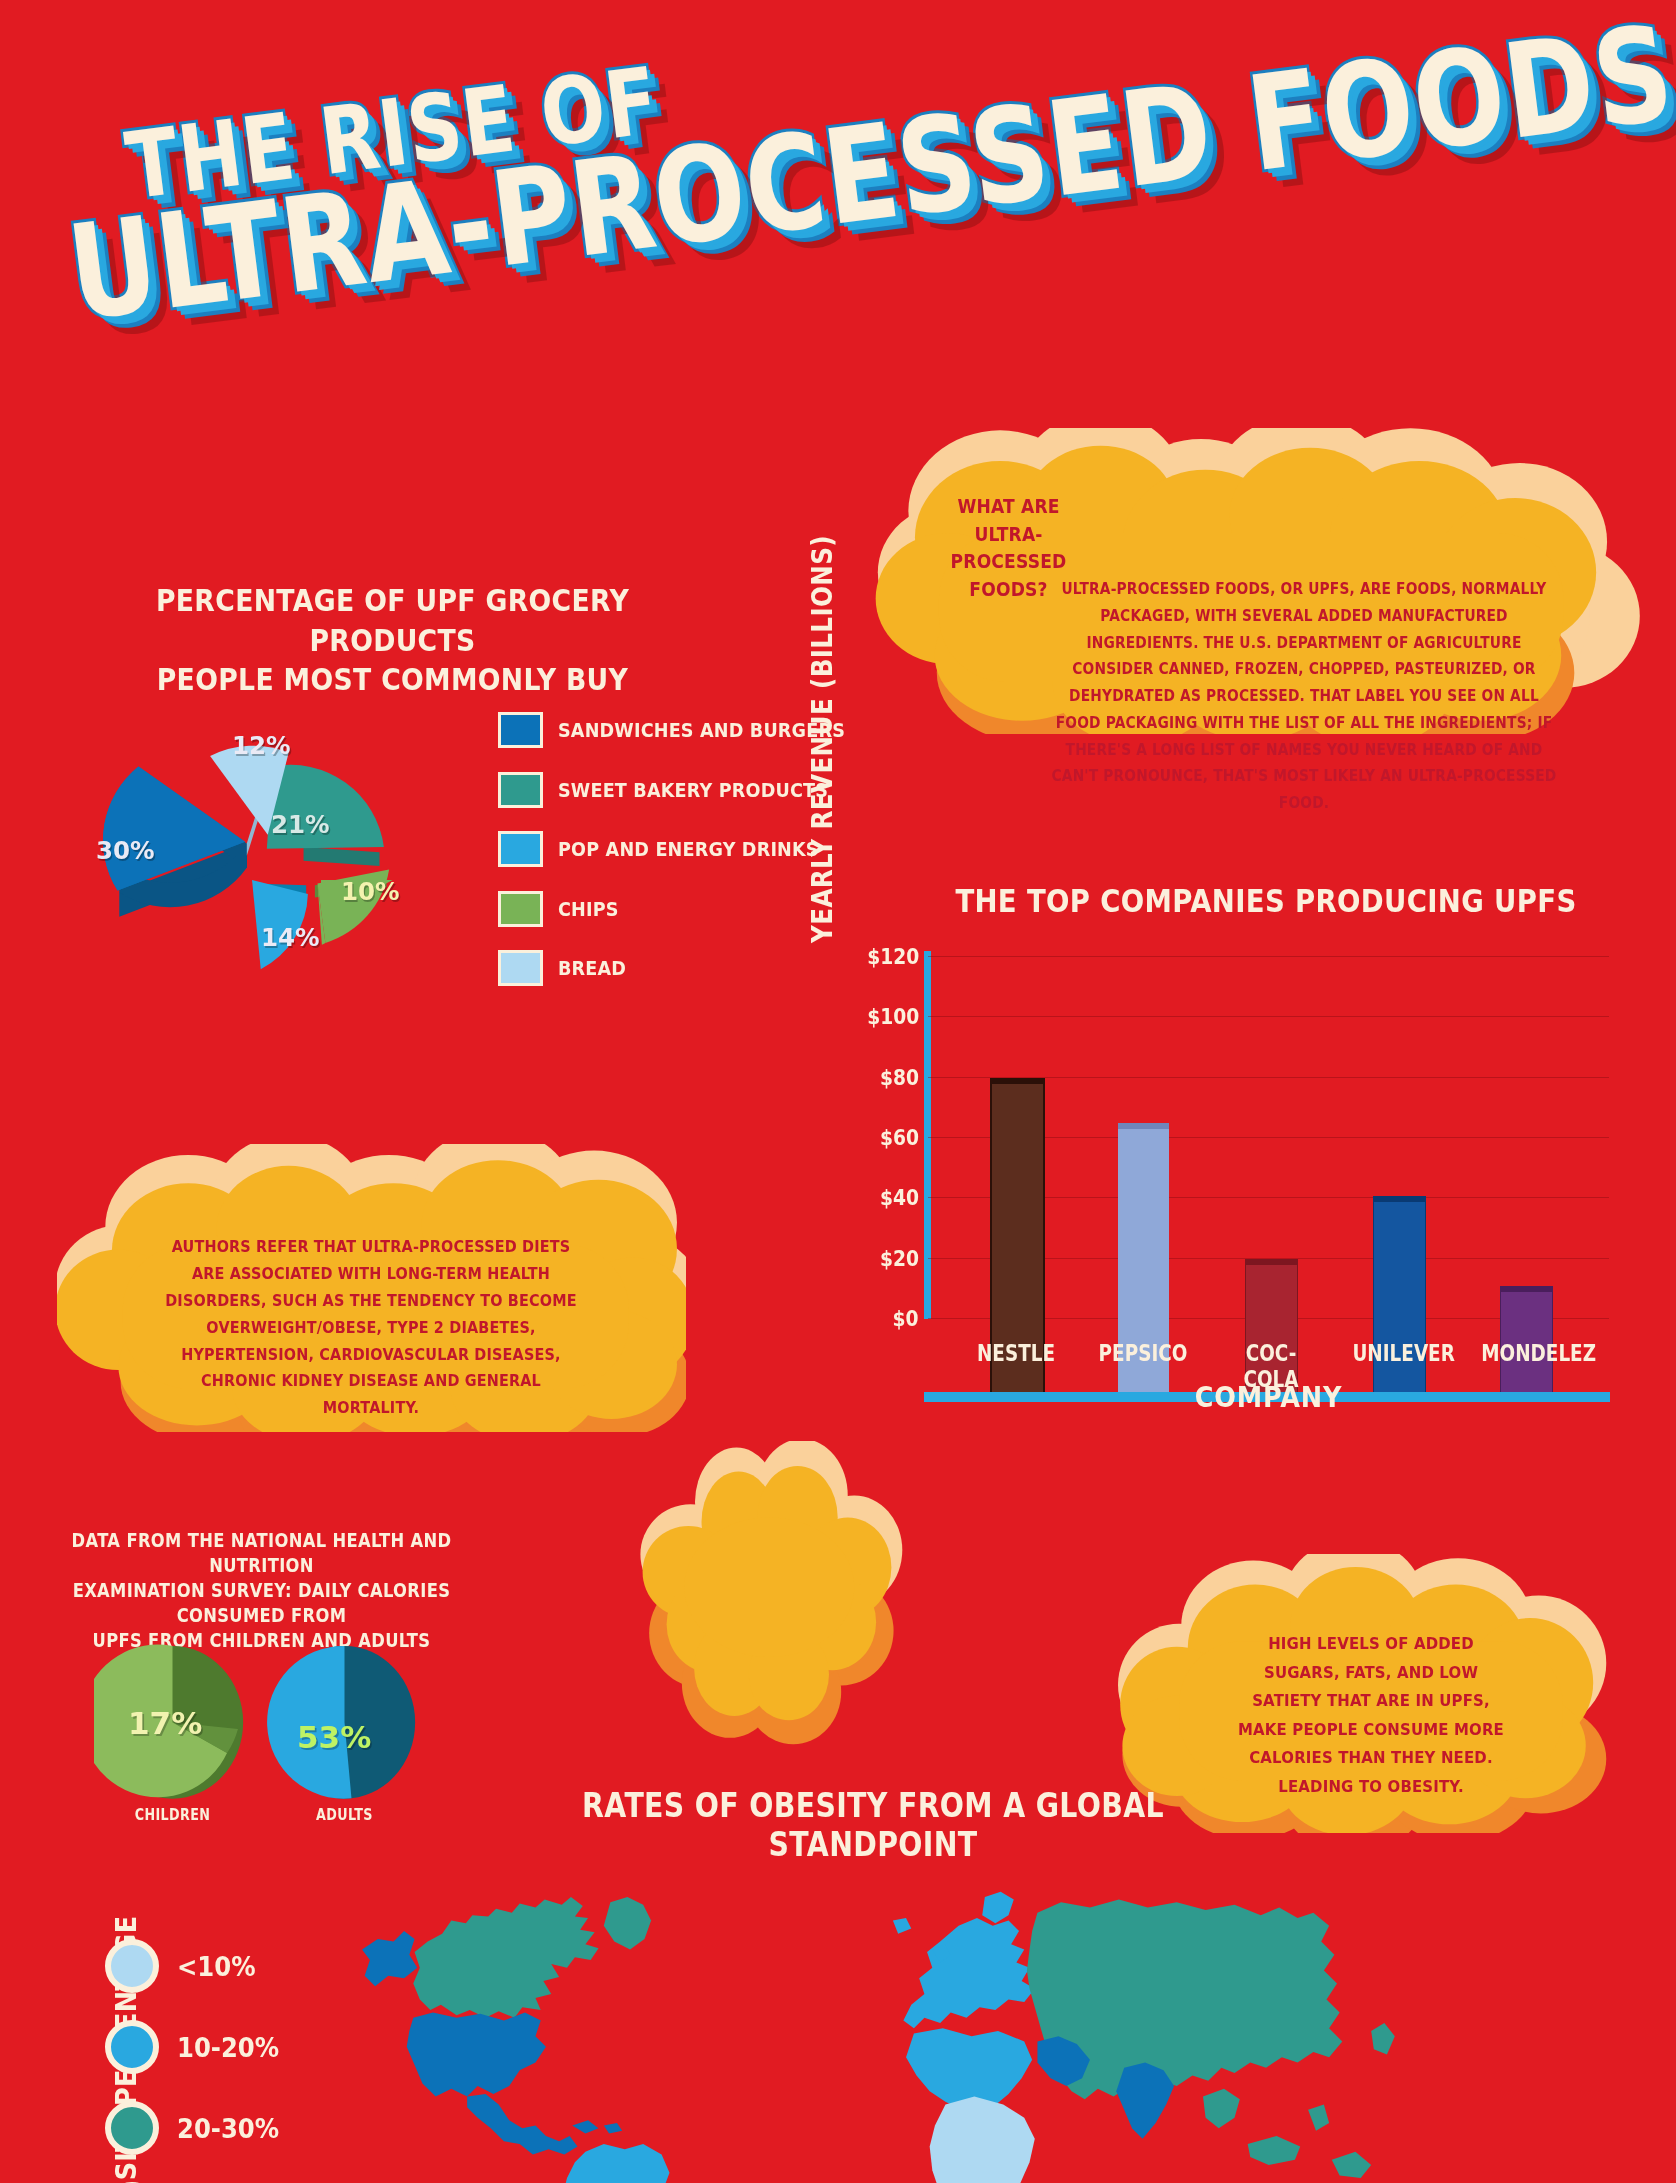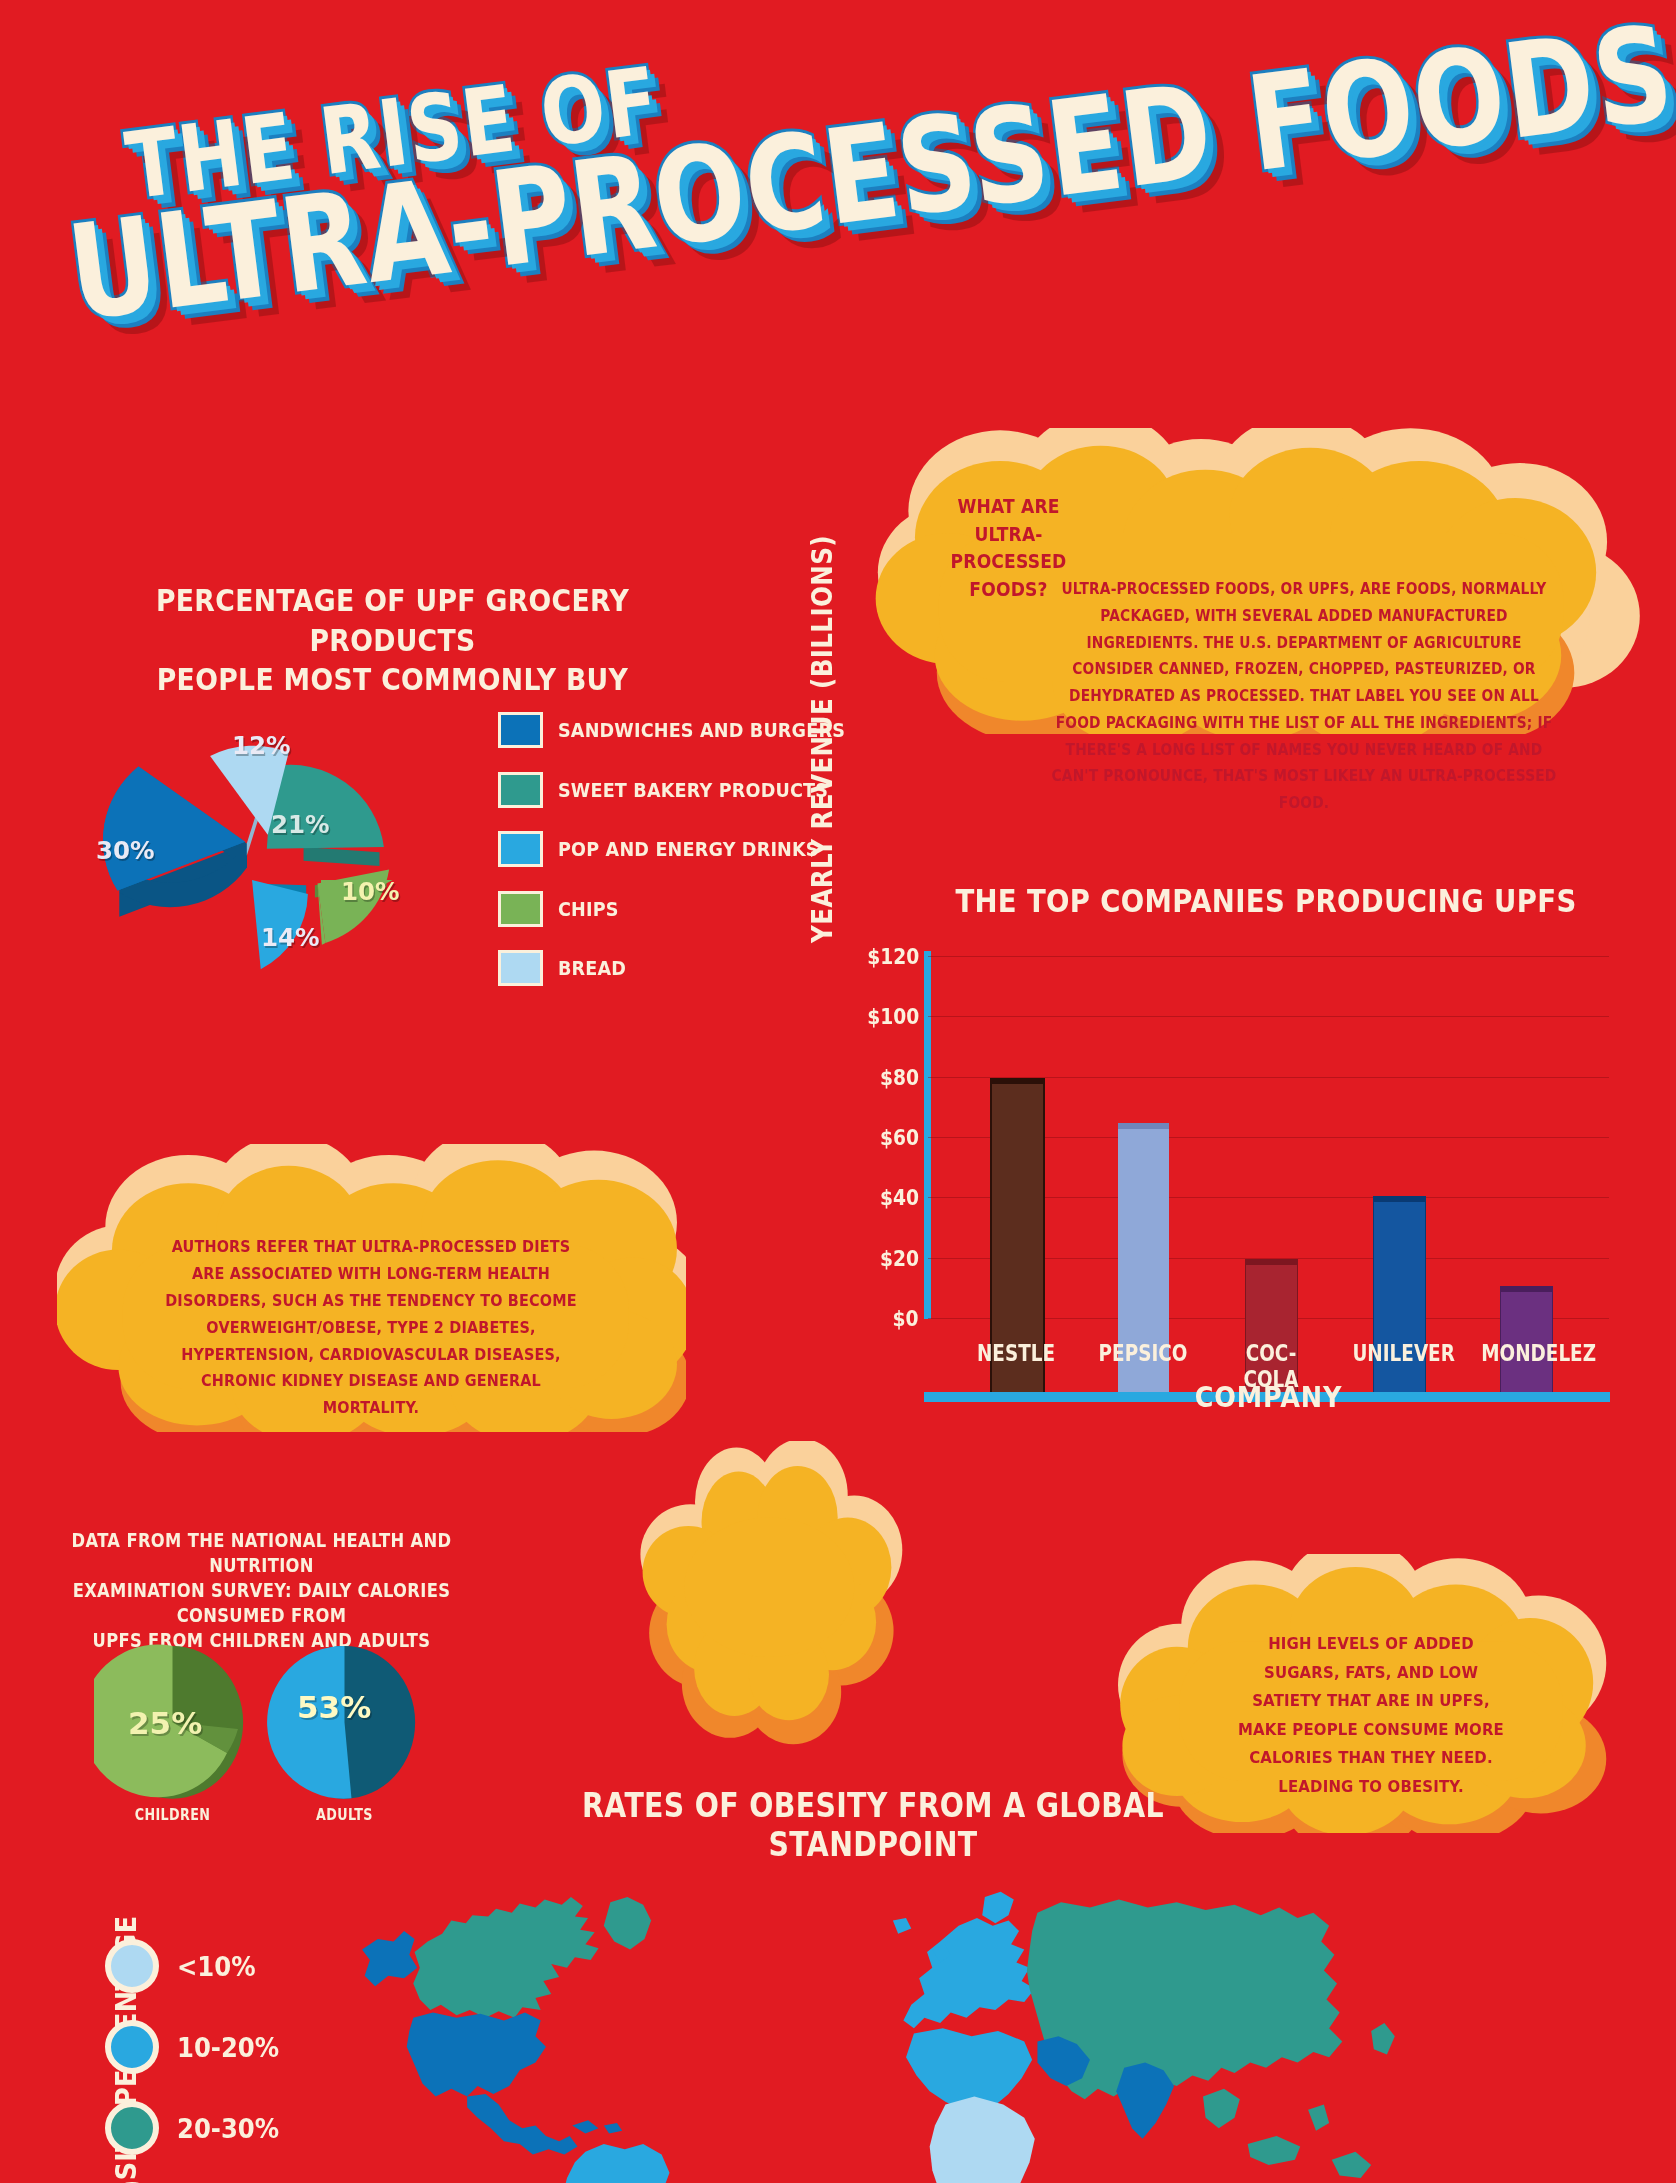--- a/index.html
+++ b/index.html
@@ -360,30 +360,30 @@
     <div>EXAMINATION SURVEY: DAILY CALORIES CONSUMED FROM</div>
     <div>UPFS FROM CHILDREN AND ADULTS</div>
   </div>
 
   <div class="abs" style="left:94px;top:1635px;width:157px;height:166px;">
     <svg width="157" height="166" viewBox="0 0 360 380">
       <ellipse cx="180" cy="200" rx="162" ry="175" fill="#4E7A2E"></ellipse>
       <path d="M180 200 L180 25 A175 175 0 1 0 305 270 Z" fill="#8CBB5C"></path>
       <path d="M180 200 L305 270 A175 175 0 0 0 330 215 Z" fill="#6A9943" opacity=".75"></path>
     </svg>
-    <div class="minilabel" style="left:34px;top:70px;color:#F2F2B0;">25%</div>
+    <div class="minilabel" style="left:34px;top:70px;color:#F2F2B0;">17%</div>
   </div>
   <div class="minicap" style="left:105px;top:1806px;width:135px;">CHILDREN</div>
 
   <div class="abs" style="left:266px;top:1635px;width:157px;height:166px;">
     <svg width="157" height="166" viewBox="0 0 360 380">
       <ellipse cx="180" cy="200" rx="162" ry="175" fill="#0F5A75"></ellipse>
       <path d="M180 200 L180 25 A175 175 0 1 0 196 374 Z" fill="#29A8E0"></path>
     </svg>
-    <div class="minilabel" style="left:31px;top:54px;color:#fef9c3;">53%</div>
+    <div class="minilabel" style="left:31px;top:84px;color:#bef264;">53%</div>
   </div>
   <div class="minicap" style="left:277px;top:1806px;width:135px;">ADULTS</div>
 
   <div class="cloudwrap" style="left:1109px;top:1554px;width:515px;height:279px;">
     <svg width="515" height="279" viewBox="0 0 1180 640">
       <g fill="#FAD19B">
         <ellipse cx="330" cy="165" rx="165" ry="150"></ellipse>
           <ellipse cx="560" cy="105" rx="160" ry="140"></ellipse>
         <ellipse cx="800" cy="160" rx="170" ry="150"></ellipse>
           <ellipse cx="985" cy="250" rx="155" ry="155"></ellipse>

